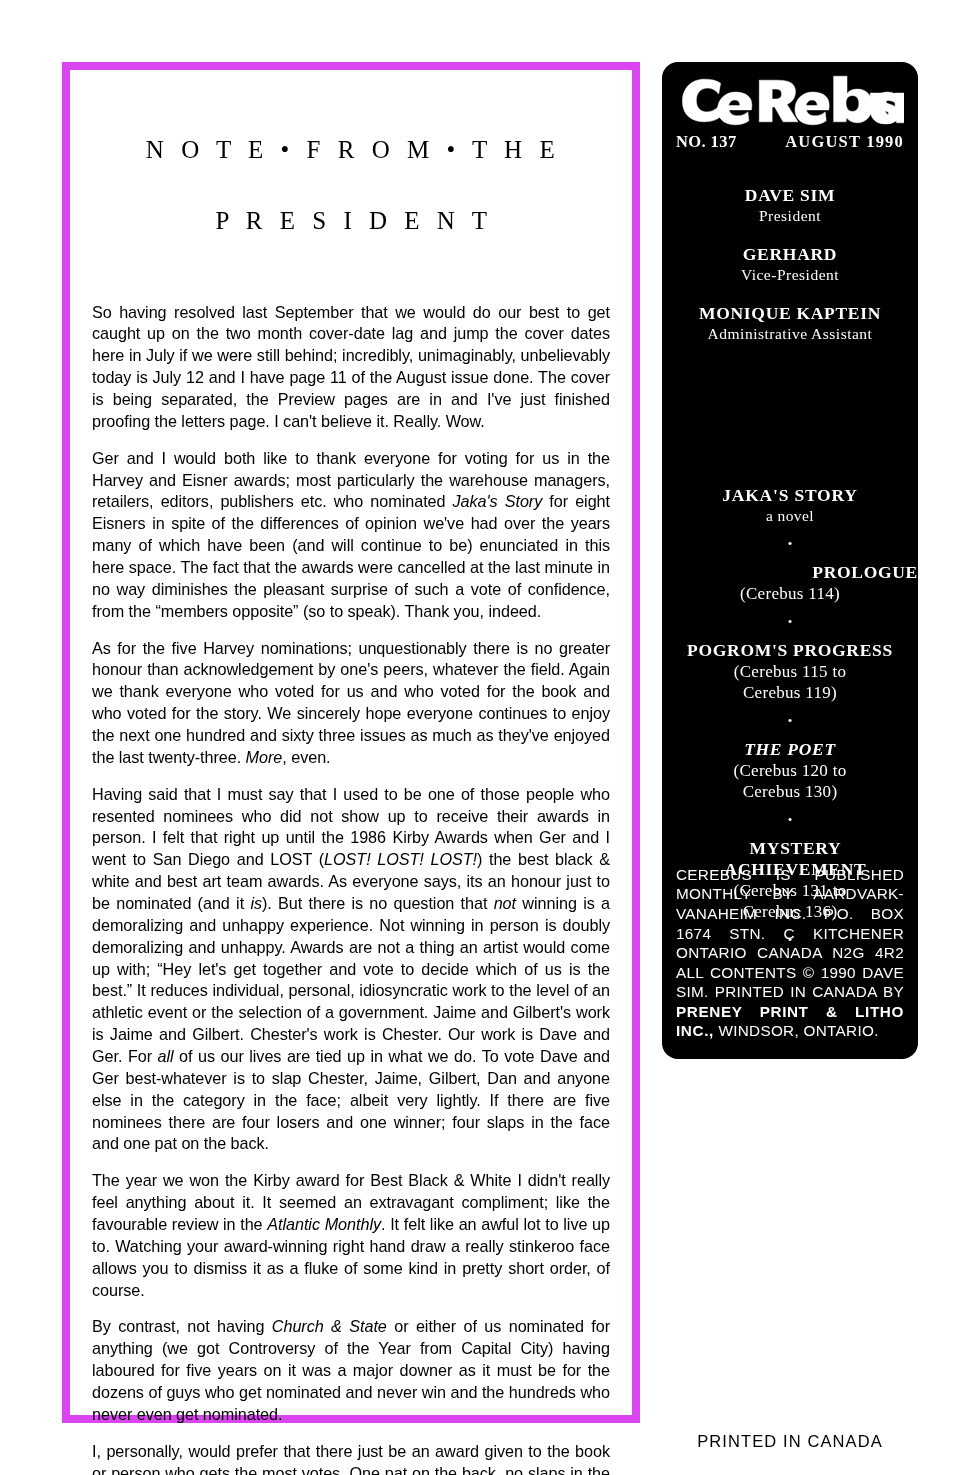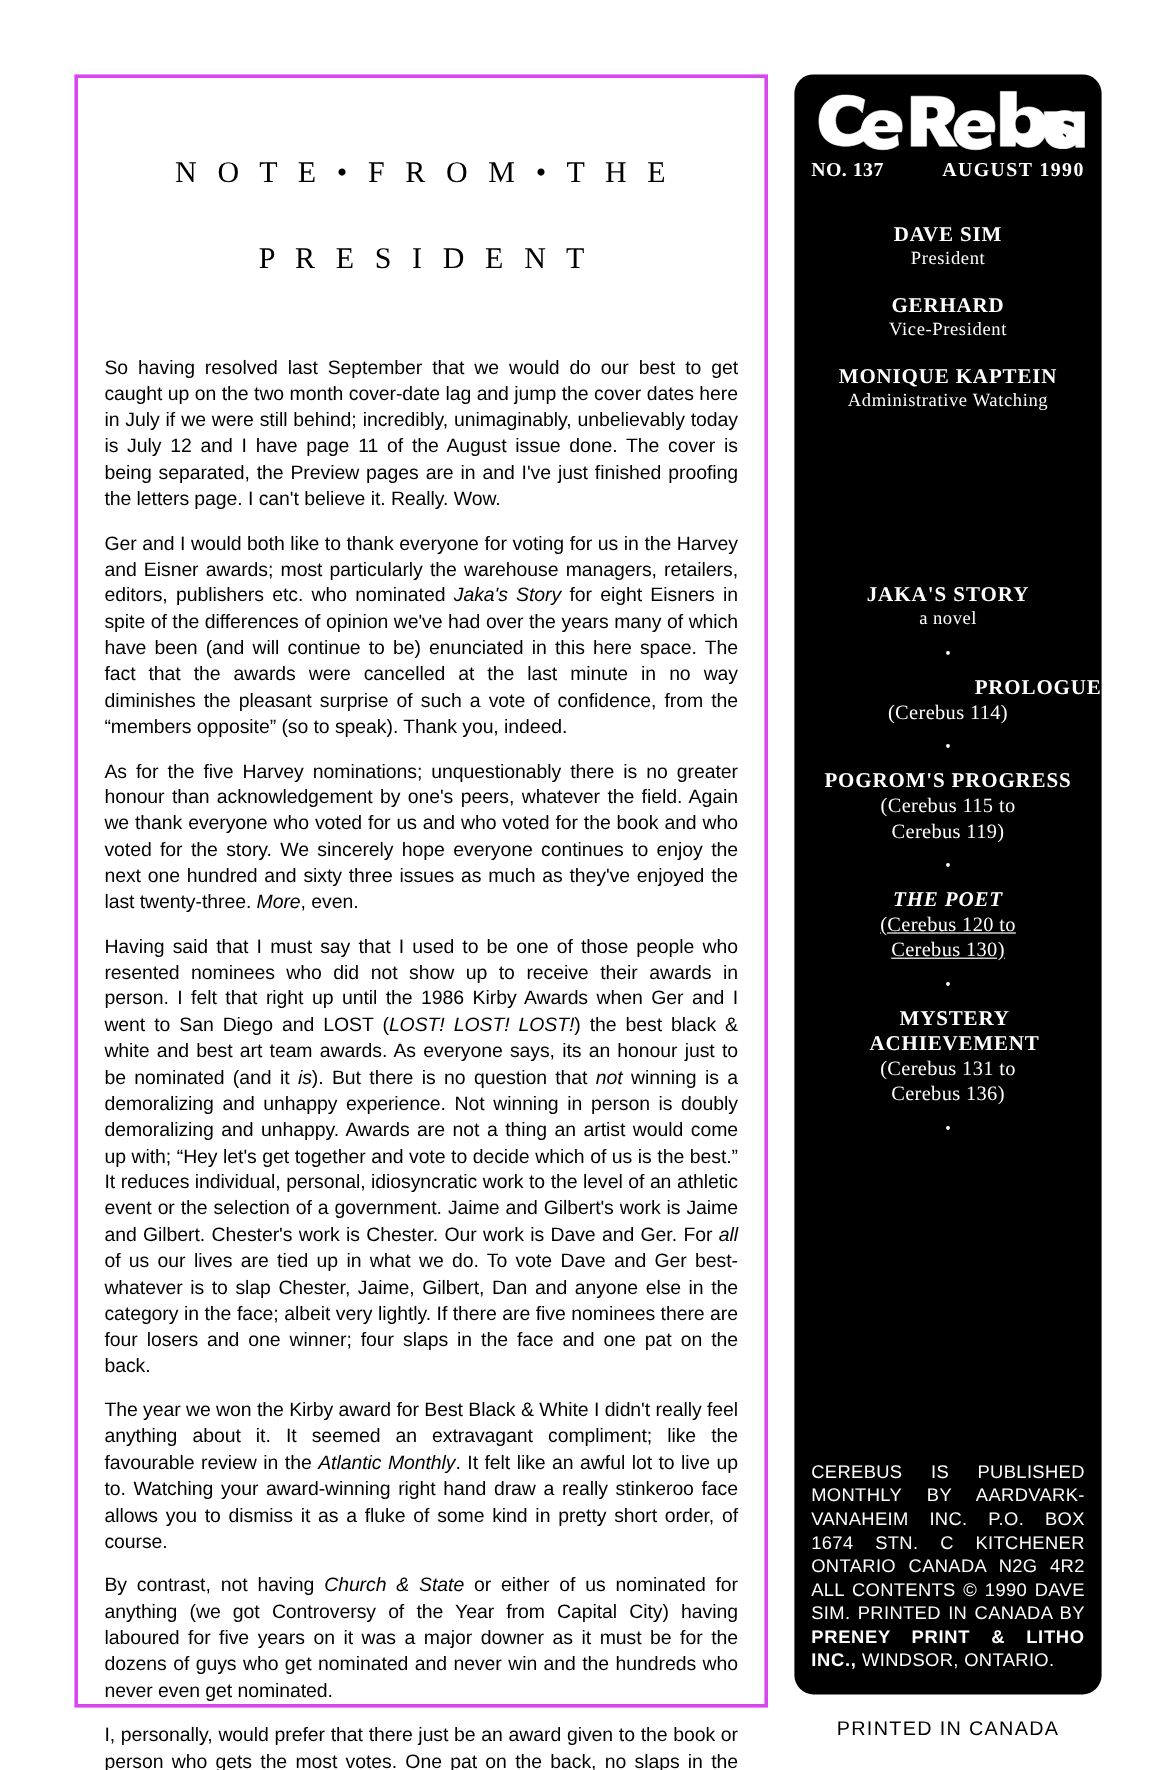--- a/index.html
+++ b/index.html
@@ -17,21 +17,21 @@
     overflow: hidden;
   }
 
   
   .article-panel {
     position: absolute;
     left: 62px;
     top: 62px;
     width: 578px;
     height: 1361px;
-    border: 3px solid #d946ef;
+    border: 8px solid #d946ef;
     box-sizing: border-box;
     background: #ffffff;
   }
   .article-inner {
     padding: 20px 22px 10px 22px;
   }
 
   .article-title {
     text-align: center;
     font-family: "Liberation Serif", serif;
@@ -61,21 +61,21 @@
   }
   .article-body p:last-child { margin-bottom: 0; }
   .article-body i { font-style: italic; }
 
   
   .sidebar {
     position: absolute;
     left: 662px;
     top: 62px;
     width: 256px;
-    height: 1350px;
+    height: 997px;
     background: #000000;
     border-radius: 16px;
     color: #ffffff;
     overflow: hidden;
   }
 
   
   .logo-wrap {
     text-align: center;
     padding: 10px 0 2px 0;
@@ -240,21 +240,21 @@
     <div class="credit-block">
       <div class="credit-name">DAVE SIM</div>
       <div class="credit-role">President</div>
     </div>
     <div class="credit-block">
       <div class="credit-name">GERHARD</div>
       <div class="credit-role">Vice-President</div>
     </div>
     <div class="credit-block">
       <div class="credit-name">MONIQUE KAPTEIN</div>
-      <div class="credit-role">Administrative Watching</div>
+      <div class="credit-role">Administrative Assistant</div>
     </div>
   </div>
 
   <div class="contents">
     <div class="contents-title">JAKA'S STORY</div>
     <div class="contents-sub">a novel</div>
 
     <div class="bullet-sep">•</div>
 
     <div class="toc-entry">
@@ -267,21 +267,21 @@
     <div class="toc-entry">
       <div class="toc-name" style="white-space: pre-line;">POGROM'S PROGRESS</div>
       <div class="toc-issues" style="white-space: pre-line;">(Cerebus 115 to
 Cerebus 119)</div>
     </div>
 
     <div class="bullet-sep">•</div>
 
     <div class="toc-entry">
       <div class="toc-name" style="white-space: pre-line; font-style: italic;">THE POET</div>
-      <div class="toc-issues" style="white-space: pre-line; text-decoration: underline;">(Cerebus 120 to
+      <div class="toc-issues" style="white-space: pre-line;">(Cerebus 120 to
 Cerebus 130)</div>
     </div>
 
     <div class="bullet-sep">•</div>
 
     <div class="toc-entry">
       <div class="toc-name" style="white-space: pre-line; padding-left: 11px;">MYSTERY
 ACHIEVEMENT</div>
       <div class="toc-issues" style="white-space: pre-line;">(Cerebus 131 to
 Cerebus 136)</div>

